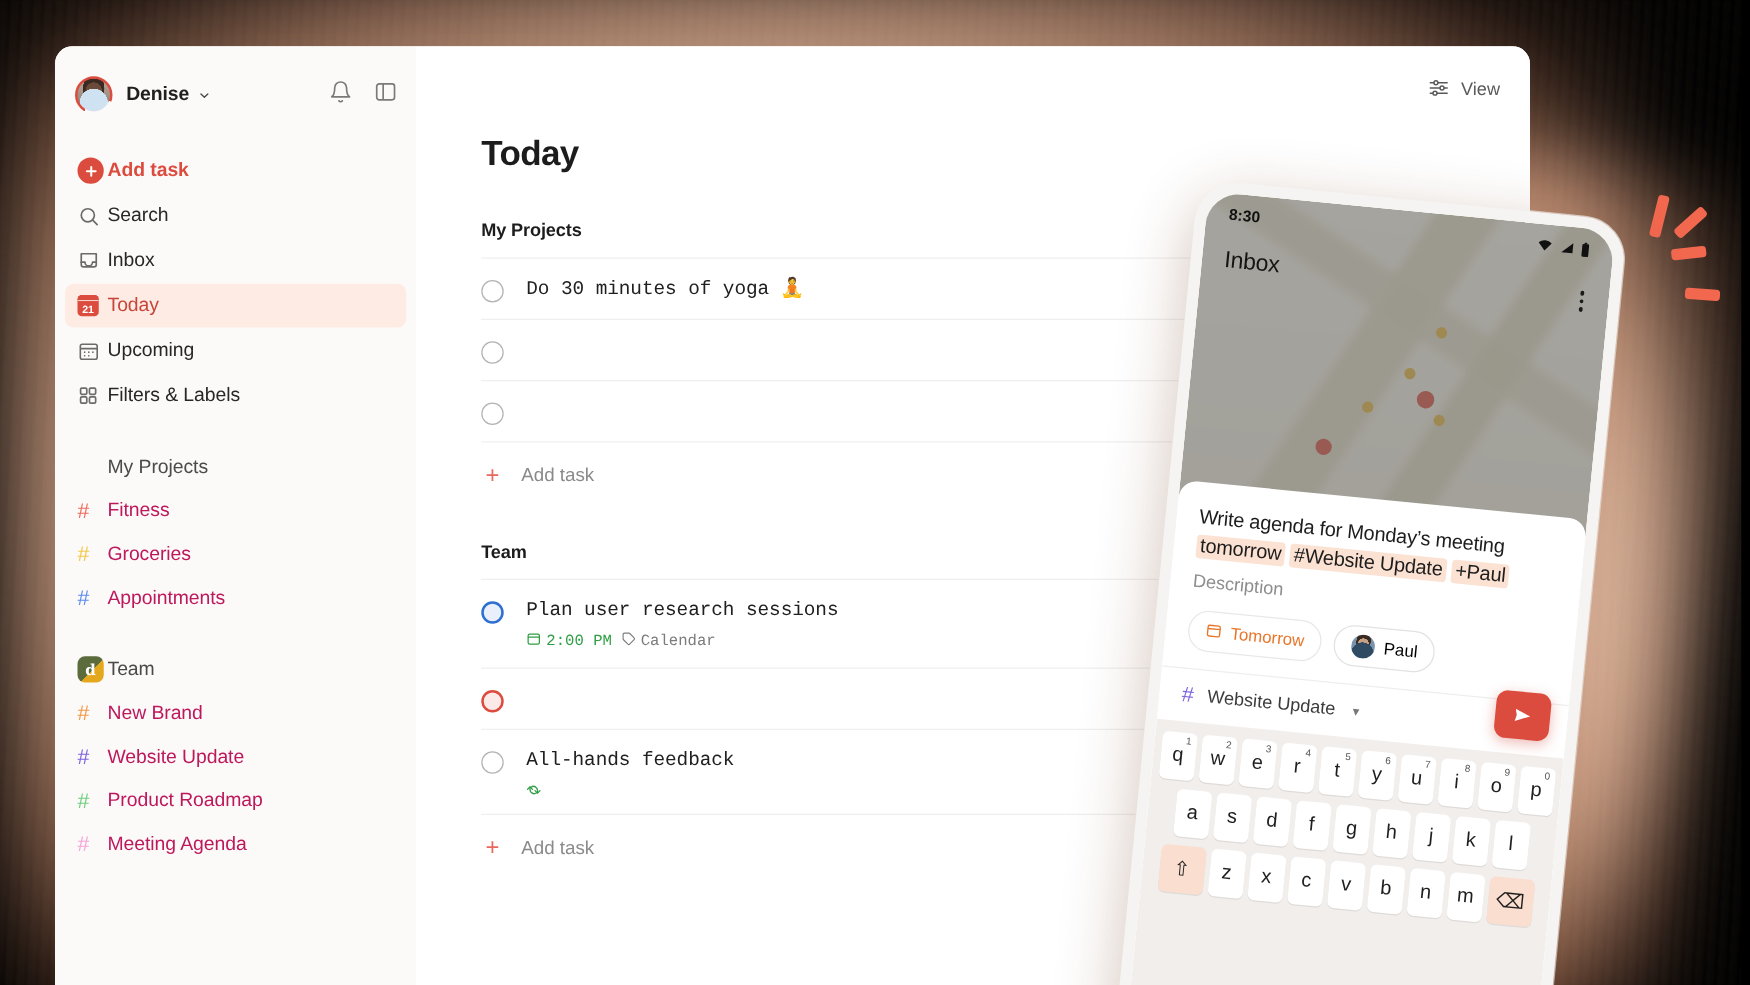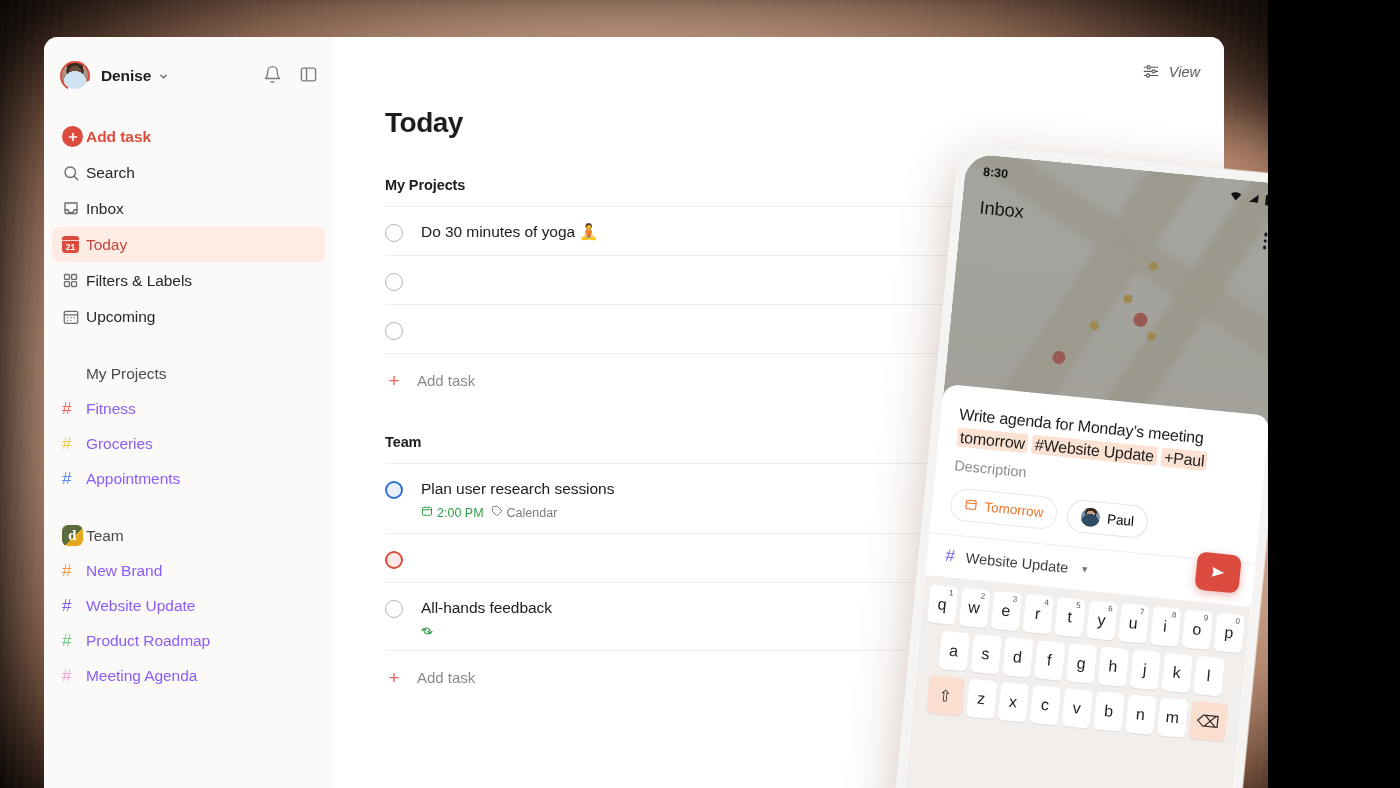--- a/index.html
+++ b/index.html
@@ -2,21 +2,21 @@
 <html><head>
 <meta charset="utf-8">
 <style>
   * { box-sizing: border-box; margin: 0; padding: 0; }
   html, body {
     width: 1400px; height: 788px;
     background: #000; overflow: hidden;
     font-family: "Liberation Sans", sans-serif;
     -webkit-font-smoothing: antialiased;
   }
-  #stage { position: relative; width: 1268px; height: 788px; background: #000; overflow: hidden; }
+  #stage { position: relative; width: 1393px; height: 788px; background: #000; overflow: hidden; }
 
   
   .glow-wrap { position: absolute; inset: 0; }
   .glow {
     position: absolute; border-radius: 60px; filter: blur(34px);
   }
   .glow-a { left: 6px; top: -28px; width: 1300px; height: 840px;
     background: radial-gradient(ellipse at 48% 52%, rgba(255,232,214,0.98) 0%, rgba(255,214,186,0.92) 45%, rgba(255,186,150,0.55) 72%, rgba(255,150,110,0.10) 88%, rgba(0,0,0,0) 100%); }
   .glow-b { left: 940px; top: 120px; width: 430px; height: 690px;
     background: radial-gradient(ellipse at 50% 50%, rgba(255,238,224,0.95) 0%, rgba(255,206,176,0.72) 50%, rgba(255,170,130,0.25) 80%, rgba(0,0,0,0) 100%);
@@ -70,47 +70,47 @@
     justify-content: center; padding-bottom: 1.5px; position: relative; }
   .cal-ico::before { content:""; position:absolute; left:0; right:0; top:0; height:4px;
     background:#DC4C3E; border-bottom:1px solid rgba(255,255,255,.75); border-radius:3.5px 3.5px 0 0;}
 
   .plus-circle { width: 21px; height: 21px; border-radius: 50%; background: #DC4C3E;
     display: flex; align-items: center; justify-content: center; color: #fff; }
 
   .sb-group { margin-top: 22px; }
   .proj-item { display: flex; align-items: center; height: 35px; padding: 0 10px; border-radius: 7px; cursor: pointer; }
   .proj-ico { width: 24px; flex: 0 0 24px; font-size: 17px; font-weight: 400; line-height: 1; color: #888; }
-  .proj-label { font-size: 15.5px; color: #8b5cf6; letter-spacing: -.05px; }
+  .proj-label { font-size: 15.5px; color: #be185d; letter-spacing: -.05px; }
   .proj-label.head { color: #4a4a4a; font-weight: 500; }
   .proj-badge { width: 21px; height: 21px; border-radius: 6px; flex: 0 0 21px; }
   .badge-mine { background-color:#9e8d80;
     background-image:
       radial-gradient(circle at 50% 78%, #cfe2f2 0 46%, rgba(0,0,0,0) 47%),
       radial-gradient(circle at 50% 38%, #6b4a3a 0 28%, rgba(0,0,0,0) 29%),
       radial-gradient(ellipse at 50% 31%, #3a2a22 0 44%, rgba(0,0,0,0) 45%);
   }
   .badge-team { background: linear-gradient(135deg,#5b6b3c 0 55%, #e3a81e 55% 100%);
     color:#fff; font-size:12px; font-weight:700; display:flex; align-items:center;
     justify-content:center; font-family:"DejaVu Serif", serif; }
 
   
   .main { flex: 1; background: #fff; position: relative; padding: 0 0 0 0; }
   .main-top { height: 70px; display: flex; align-items: center; justify-content: flex-end; padding-right: 24px; }
-  .view-btn { display: flex; align-items: center; gap: 9px; color: #5a5a5a; font-size: 14.5px; cursor: pointer; font-style: italic; }
+  .view-btn { display: flex; align-items: center; gap: 9px; color: #5a5a5a; font-size: 14.5px; cursor: pointer; }
   .main-body { padding: 0 58px 0 52px; }
   .page-title { font-size: 28px; font-weight: 700; color: #1c1c1c; letter-spacing: -.5px; margin-bottom: 38px; }
   .section-title { font-size: 14.5px; font-weight: 700; color: #1c1c1c; margin-bottom: 13px; letter-spacing:-.1px; }
   .task-row { display: flex; align-items: flex-start; padding: 15px 0 13px 0; border-top: 1px solid #EFEFEF; }
   .task-row:first-of-type { border-top: 1px solid #EFEFEF; }
   .chk { width: 18px; height: 18px; border-radius: 50%; border: 1.5px solid #b4b4b4;
     flex: 0 0 18px; margin-top: 2px; margin-right: 18px; cursor: pointer; }
   .chk.p-blue { border-color: #2f6fd0; background: #E9F0FB; border-width: 2px; }
   .chk.p-red  { border-color: #DC4C3E; background: #FBEAE8; border-width: 2px; }
-  .task-main { flex: 1; min-width: 0; }
+  .task-main { flex: 1; min-width: 0; font-family: Liberation Mono, monospace; }
   .task-title { font-size: 15.5px; color: #202020; letter-spacing: -.05px; line-height: 1.25; }
   .task-meta { display: flex; align-items: center; gap: 7px; margin-top: 7px; font-size: 12.5px; }
   .meta-green { color: #2F9E44; display: flex; align-items: center; gap: 4px; }
   .meta-grey { color: #7c7c7c; display: flex; align-items: center; gap: 4px; }
   .add-task-row { display: flex; align-items: center; gap: 14px; padding: 17px 0 0 0;
     border-top: 1px solid #EFEFEF; color: #8a8a8a; font-size: 15px; cursor: pointer; }
   .add-plus { color: #E8685C; font-size: 19px; line-height: 1; width: 18px; text-align:center; }
   .sec-gap { height: 44px; }
 
   
@@ -262,43 +262,43 @@
 
         <div class="nav-item active">
           <span class="nav-ico">
             <span class="cal-ico">21</span>
           </span>
           <span class="nav-label">Today</span>
         </div>
 
         <div class="nav-item">
           <span class="nav-ico">
-            <svg width="17" height="17" viewBox="0 0 24 24" fill="none" stroke="currentColor" stroke-width="1.9">
-                <rect x="3.5" y="3.5" width="7" height="7" rx="1.4"></rect>
-                <rect x="13.5" y="3.5" width="7" height="7" rx="1.4"></rect>
-                <rect x="3.5" y="13.5" width="7" height="7" rx="1.4"></rect>
-                <rect x="13.5" y="13.5" width="7" height="7" rx="1.4"></rect>
-              </svg>
-          </span>
-          <span class="nav-label">Filters &amp; Labels</span>
-        </div>
-
-        <div class="nav-item">
-          <span class="nav-ico">
             <svg width="18" height="18" viewBox="0 0 24 24" fill="none" stroke="currentColor" stroke-width="1.7" stroke-linejoin="round">
                 <rect x="3" y="4.5" width="18" height="16" rx="2.2"></rect>
                 <line x1="3" y1="9.2" x2="21" y2="9.2"></line>
                 <circle cx="7.6" cy="13" r=".9" fill="currentColor" stroke="none"></circle>
                 <circle cx="12" cy="13" r=".9" fill="currentColor" stroke="none"></circle>
                 <circle cx="16.4" cy="13" r=".9" fill="currentColor" stroke="none"></circle>
                 <circle cx="7.6" cy="16.8" r=".9" fill="currentColor" stroke="none"></circle>
                 <circle cx="12" cy="16.8" r=".9" fill="currentColor" stroke="none"></circle>
               </svg>
           </span>
           <span class="nav-label">Upcoming</span>
+        </div>
+
+        <div class="nav-item">
+          <span class="nav-ico">
+            <svg width="17" height="17" viewBox="0 0 24 24" fill="none" stroke="currentColor" stroke-width="1.9">
+                <rect x="3.5" y="3.5" width="7" height="7" rx="1.4"></rect>
+                <rect x="13.5" y="3.5" width="7" height="7" rx="1.4"></rect>
+                <rect x="3.5" y="13.5" width="7" height="7" rx="1.4"></rect>
+                <rect x="13.5" y="13.5" width="7" height="7" rx="1.4"></rect>
+              </svg>
+          </span>
+          <span class="nav-label">Filters &amp; Labels</span>
         </div>
 
         <div class="sb-group">
           <div class="proj-item">
             <span class="proj-ico"><span class="proj-badge badge-mine"></span></span>
             <span class="proj-label head">My Projects</span>
           </div>
           <div class="proj-item">
             <span class="proj-ico" style="color:#EE6B5E">#</span>
             <span class="proj-label">Fitness</span>

